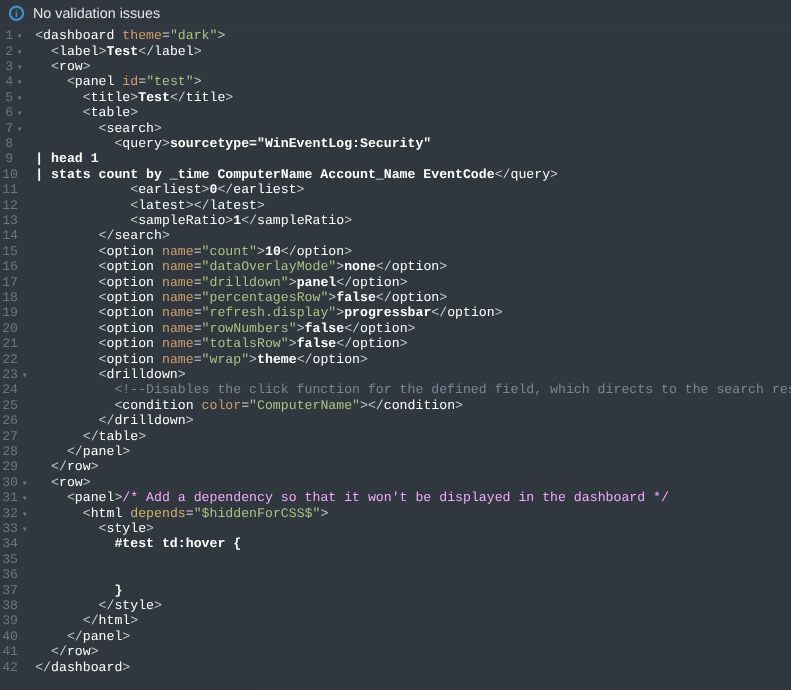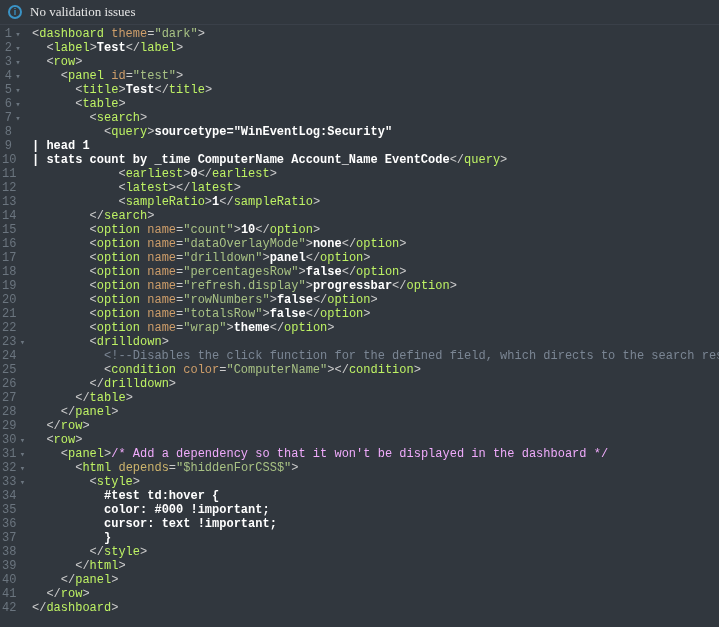--- a/index.html
+++ b/index.html
@@ -28,21 +28,21 @@
     color: #3a93c6;
     display: inline-flex;
     align-items: center;
     justify-content: center;
     font-size: 9px;
     font-weight: bold;
     font-family: Arial, sans-serif;
   }
   .header .title {
     color: #e6e6e6;
-    font-family: Liberation Serif, serif;
+    font-family: Liberation Sans, sans-serif;
     font-size: 13px;
     text-align: right;
   }
   .editor {
     display: flex;
     background: #31373e;
     height: calc(100% - 24px);
     overflow: auto;
   }
   .gutter {
@@ -70,21 +70,21 @@
     padding: 2px 4px;
     flex: 1;
     white-space: nowrap;
   }
   .code .line {
     height: 14px;
     line-height: 14px;
     white-space: pre;
   }
   .br { color: #ccc; }          
-  .tag { color: #bef264; }       
+  .tag { color: #ffffff; }       
   .attr { color: #ce9e6a; }      
   .attr-depends { color: #cdb46c; } 
   .val { color: #a8c284; }       
   .txt { color: #fff; font-weight: bold; }   
   .cmt { color: #7b8694; }       
   .cmt2 { color: #f0abfc; }          comment white */
   .hl1 { background: #515c3b; }            
 </style>
 </head>
 <body>
@@ -167,22 +167,22 @@
       <div class="line"><span class="br">          &lt;</span><span class="tag">condition</span><span> </span><span class="attr">color</span><span class="br">=</span><span class="val">"</span><span class="val">ComputerName</span><span class="val">"</span><span class="br">&gt;</span><span class="br">&lt;/</span><span class="tag">condition</span><span class="br">&gt;</span></div>
       <div class="line"><span class="br">        &lt;/</span><span class="tag">drilldown</span><span class="br">&gt;</span></div>
       <div class="line"><span class="br">      &lt;/</span><span class="tag">table</span><span class="br">&gt;</span></div>
       <div class="line"><span class="br">    &lt;/</span><span class="tag">panel</span><span class="br">&gt;</span></div>
       <div class="line"><span class="br">  &lt;/</span><span class="tag">row</span><span class="br">&gt;</span></div>
       <div class="line"><span class="br">  &lt;</span><span class="tag">row</span><span class="br">&gt;</span></div>
       <div class="line"><span class="br">    &lt;</span><span class="tag">panel</span><span class="br">&gt;</span><span class="cmt2">/* Add a dependency so that it won't be displayed in the dashboard */</span></div>
       <div class="line"><span class="br">      &lt;</span><span class="tag">html</span><span> </span><span class="attr-depends hl1">depends</span><span class="br hl1">=</span><span class="val hl1">"</span><span class="val hl1">$hiddenForCSS$</span><span class="val hl1">"</span><span class="br">&gt;</span></div>
       <div class="line"><span class="br">        &lt;</span><span class="tag">style</span><span class="br">&gt;</span></div>
       <div class="line"><span>          </span><span class="txt hl1">#test td:hover {</span></div>
-      <div class="line"><span>          </span><span class="txt hl1">color: #000 !important;</span></div>
-      <div class="line"><span>          </span><span class="txt hl1">cursor: text !important;</span></div>
+      <div class="line"><span>          </span></div>
+      <div class="line"><span>          </span></div>
       <div class="line"><span>          </span><span class="txt hl1">}</span></div>
       <div class="line"><span class="br">        &lt;/</span><span class="tag">style</span><span class="br">&gt;</span></div>
       <div class="line"><span class="br">      &lt;/</span><span class="tag">html</span><span class="br">&gt;</span></div>
       <div class="line"><span class="br">    &lt;/</span><span class="tag">panel</span><span class="br">&gt;</span></div>
       <div class="line"><span class="br">  &lt;/</span><span class="tag">row</span><span class="br">&gt;</span></div>
       <div class="line"><span class="br">&lt;/</span><span class="tag">dashboard</span><span class="br">&gt;</span></div>
     </div>
 </div>
 
 </body></html>

